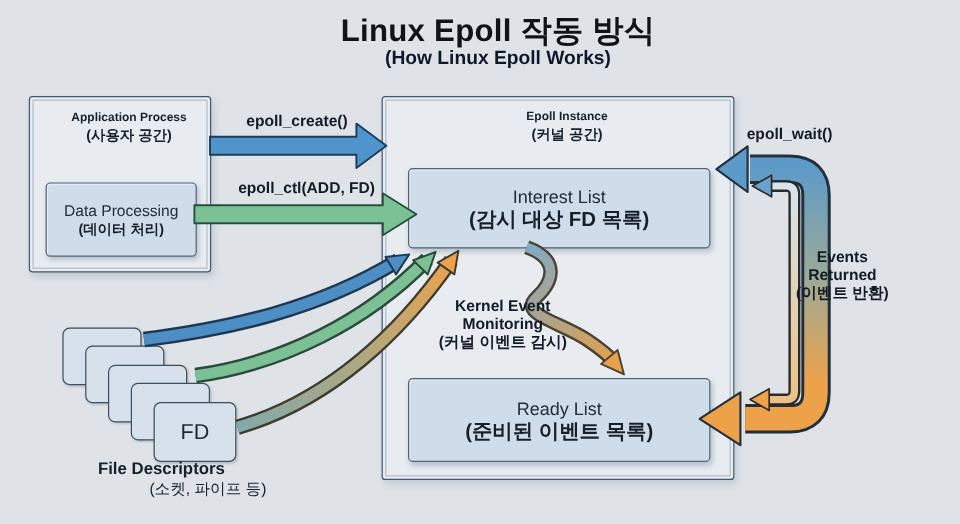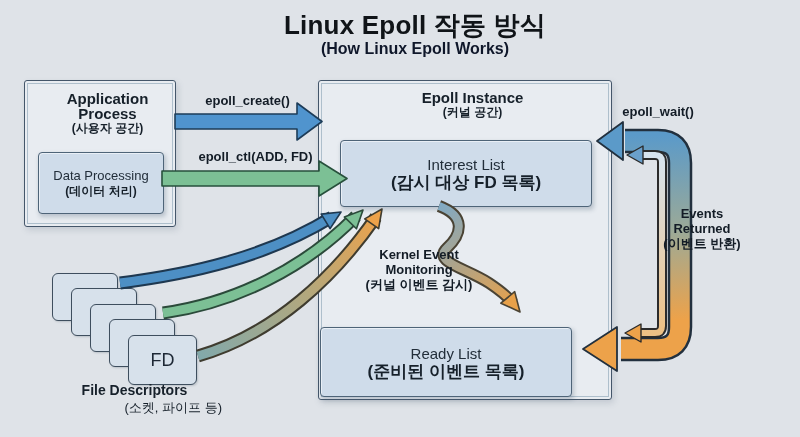--- a/index.html
+++ b/index.html
@@ -18,34 +18,34 @@
   .outer-box{
     background:#e8ecf1;border:1.5px solid #44566a;border-radius:3px;
     outline:1px solid #aebfcc;outline-offset:-4px;
     box-shadow:2px 3px 6px rgba(70,90,110,.18);
   }
   .inner-box{
     background:#cfdcea;border:1.5px solid #4e6478;border-radius:4px;
     box-shadow:inset 1px 1px 0 rgba(255,255,255,.55),1.5px 2.5px 4px rgba(70,90,110,.28);
     display:flex;flex-direction:column;align-items:center;justify-content:center;
   }
-  .box-title{font-size:15px;font-weight:700;line-height:15px;}
+  .box-title{font-size:10px;font-weight:700;line-height:15px;}
   .box-sub{font-size:12px;font-weight:700;line-height:15px;}
   .list-title{font-size:15px;font-weight:400;color:#222e3a;line-height:18px;}
   .list-sub{font-size:17px;font-weight:700;line-height:17px;}
   #app-box{left:24px;top:80px;width:150px;height:145px;}
   #app-box .hdr{margin-top:10px;}
   #app-box .box-title{width:110px;margin:0 auto;}
   #dp-box{left:38px;top:152px;width:124px;height:60px;}
   #dp-box .list-title{font-size:13px;line-height:16px;}
   #dp-box .list-sub{font-size:12px;line-height:15px;}
   #epoll-box{left:318px;top:80px;width:292px;height:318px;}
   #epoll-box .hdr{margin-top:9px;}
   #interest-box{left:340px;top:140px;width:250px;height:65px;}
-  #ready-box{left:320px;top:315px;width:250px;height:68px;margin-top:12px;}
+  #ready-box{left:340px;top:315px;width:250px;height:68px;}
   
   .fd-card{
     position:absolute;width:64px;height:46px;background:#d7e1eb;
     border:1.5px solid #3e4e5e;border-radius:6px;
     box-shadow:1px 1px 2px rgba(40,55,70,.2);
   }
   #fd-front{width:67px;height:48px;display:flex;align-items:center;justify-content:center;
     font-size:18px;font-weight:500;color:#1d2835;}
   #fd-caption{left:32px;top:382px;width:175px;}
   #fd-caption .l1{font-size:14px;font-weight:600;line-height:17px;}

